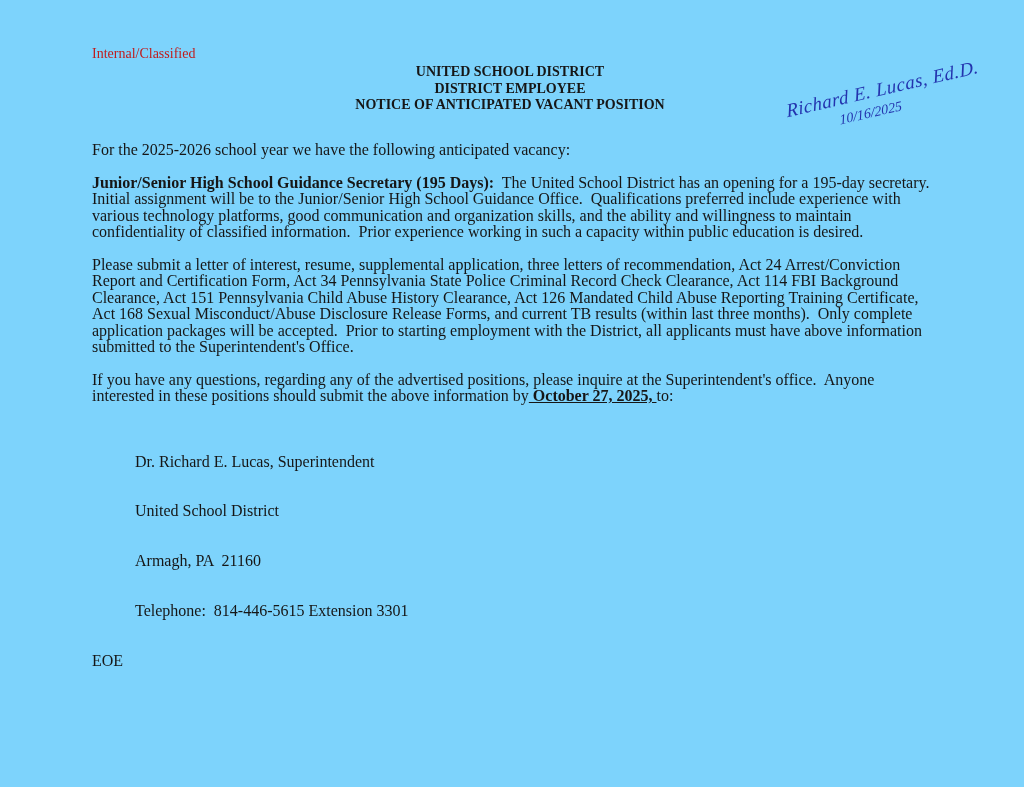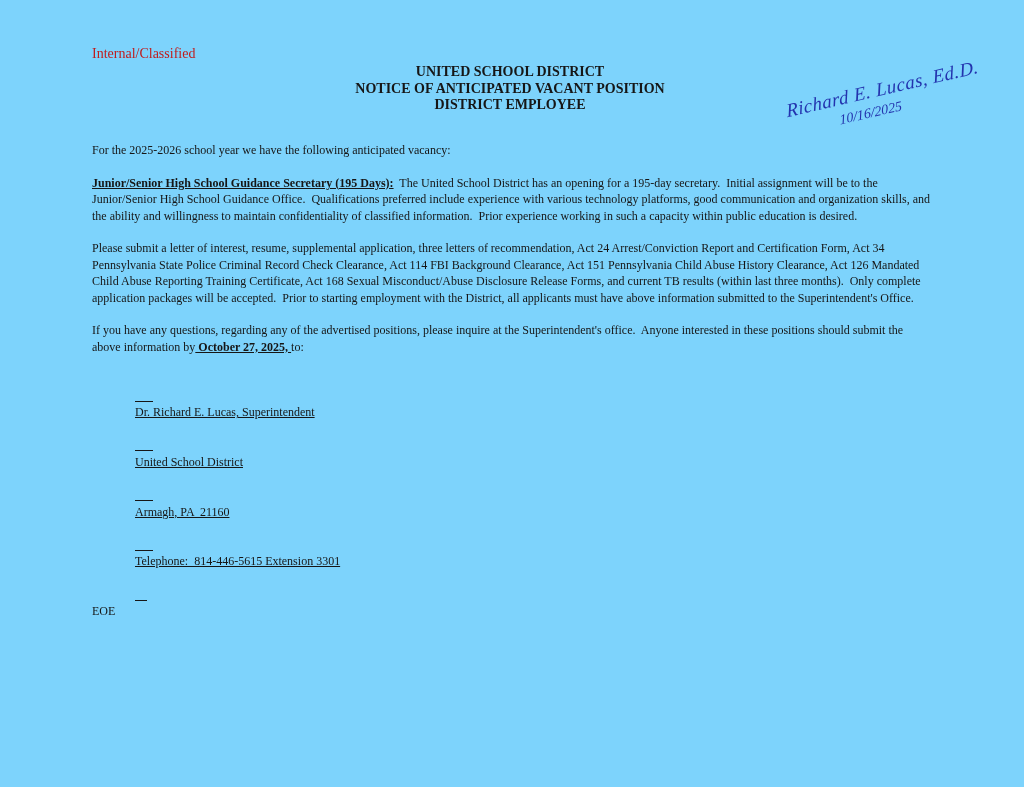--- a/index.html
+++ b/index.html
@@ -40,61 +40,59 @@
     text-align: left;
     pointer-events: none;
   }
   .sig-name { font-size: 19px; letter-spacing: 0.5px; white-space: nowrap; }
   .sig-date { font-size: 14px; margin-top: 2px; margin-left: 52px; white-space: nowrap; }
   .main {
     position: absolute;
     left: 92px;
     top: 142px;
     width: 842px;
-    font-size: 12px;
+    font-size: 16px;
     line-height: 16.5px;
   }
   .para {
     margin: 0 0 16px 0;
     white-space: pre-wrap;
   }
   .job-title {
     font-weight: bold;
-    text-decoration: underline;
   }
   .underline-date {
     text-decoration: underline;
     font-weight: bold;
   }
   .contact {
     margin: 0 0 0 43px;
     white-space: pre-wrap;
-    text-decoration: underline;
   }
   .contact-line { line-height: 16.8px; }
   .email-link {
     color: #1515b0;
     text-decoration: underline;
     cursor: pointer;
   }
   .footer-eoe {
     white-space: pre-wrap;
   }
 </style>
 </head>
 <body>
 
 <div class="page">
 
   <div class="classification">Internal/Classified</div>
 
   <div class="doc-header">
     <div>UNITED SCHOOL DISTRICT</div>
+    <div>DISTRICT EMPLOYEE</div>
     <div>NOTICE OF ANTICIPATED VACANT POSITION</div>
-    <div>DISTRICT EMPLOYEE</div>
   </div>
 
   <div class="signature-block">
     <div class="sig-name">Richard E. Lucas, Ed.D.</div>
     <div class="sig-date">10/16/2025</div>
   </div>
 
   <div class="main">
 
     <p class="para">For the 2025-2026 school year we have the following anticipated vacancy:</p>

